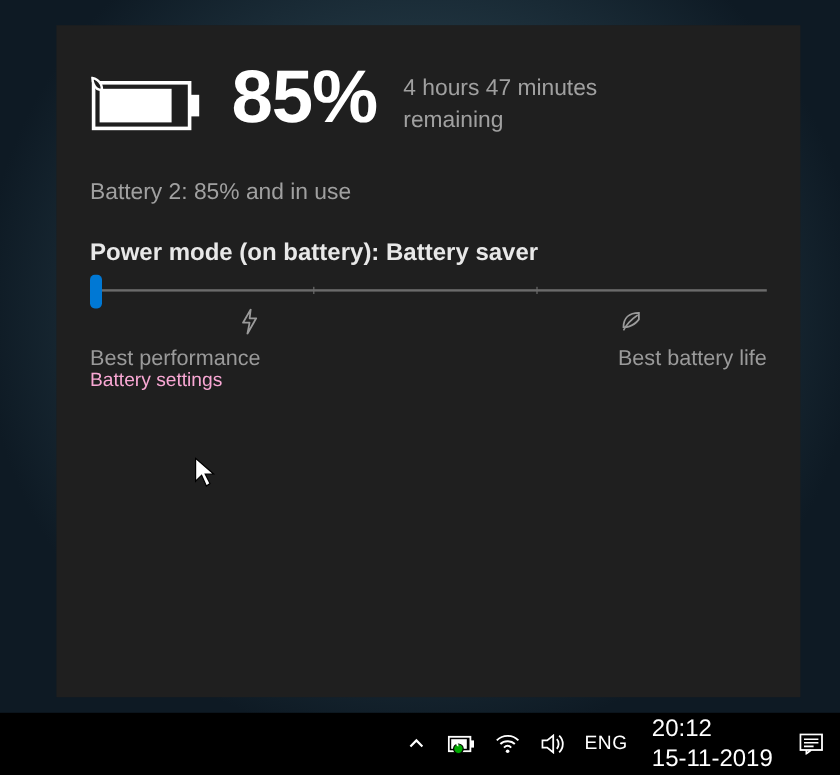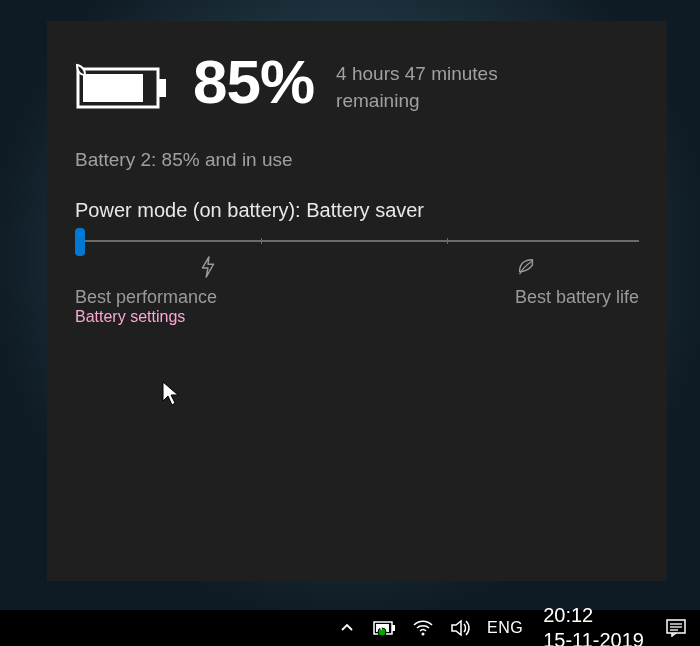--- a/index.html
+++ b/index.html
@@ -44,20 +44,21 @@
   .status-line {
     font-size: 19px;
     color: #a0a0a0;
     margin-bottom: 28px;
   }
   .power-mode-label {
     font-size: 20px;
     color: #e8e8e8;
     margin-top: 10px;
     margin-bottom: 18px;
+    font-weight: bold;
   }
   .slider-wrap { position: relative; }
   .slider-track {
     width: 100%;
     height: 2px;
     background: #6b6b6b;
     position: relative;
   }
   .slider-tick {
     position: absolute;
@@ -94,21 +95,21 @@
   
   .cursor {
     position: absolute;
     left: 115px; top: 360px;
     pointer-events: none;
   }
   
   .taskbar {
     position: absolute;
     left: 0; bottom: 0;
-    width: 100%; height: 36px;
+    width: 100%; height: 52px;
     background: #000;
     display: flex;
     align-items: center;
     justify-content: flex-end;
     gap: 14px;
     padding-right: 12px;
     color: #fff;
     font-size: 15px;
   }
   .tray-icon { display: flex; align-items: center; justify-content: center; width: 24px; height: 24px; }

